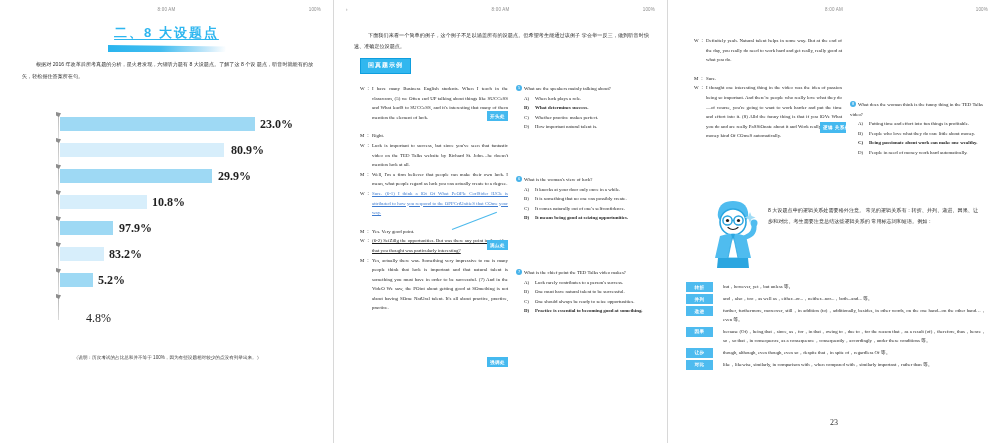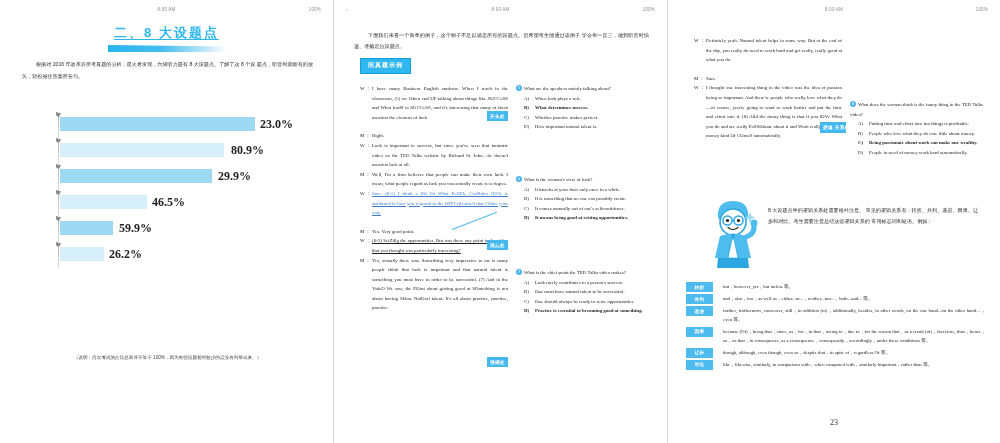--- a/index.html
+++ b/index.html
@@ -238,37 +238,52 @@
           </span>
         <span class="bar dark" style="width:152px"></span>
         <span class="bar-val" style="left:162px">29.9%</span>
       </div>
       <div class="chart-row">
         <span class="pin">
             <span class="stem"></span>
             <span class="head"></span>
           </span>
         <span class="bar light" style="width:87px"></span>
-        <span class="bar-val" style="left:96px">46.5%</span>
+        <span class="bar-val" style="left:96px">10.8%</span>
       </div>
       <div class="chart-row">
         <span class="pin">
             <span class="stem"></span>
             <span class="head"></span>
           </span>
         <span class="bar dark" style="width:53px"></span>
-        <span class="bar-val" style="left:63px">59.9%</span>
+        <span class="bar-val" style="left:63px">97.9%</span>
       </div>
       <div class="chart-row">
         <span class="pin">
             <span class="stem"></span>
             <span class="head"></span>
           </span>
         <span class="bar light" style="width:44px"></span>
-        <span class="bar-val" style="left:53px">26.2%</span>
+        <span class="bar-val" style="left:53px">83.2%</span>
+      </div>
+      <div class="chart-row">
+        <span class="pin">
+            <span class="stem"></span>
+            <span class="head"></span>
+          </span>
+        <span class="bar dark" style="width:33px"></span>
+        <span class="bar-val" style="left:42px">5.2%</span>
+      </div>
+      <div class="chart-row">
+        <span class="pin">
+            <span class="stem"></span>
+            <span class="head"></span>
+          </span>
+        <span class="bar-val plain" style="left:30px; top:17px">4.8%</span>
       </div>
     </div>
 
     <div class="note-cn">（说明：历次考试的占比总和并不等于 100%，因为有些设题相对较少的点没有列举出来。）</div>
   </div>
 
   <div class="page p2">
     <div class="statusbar">
       <span class="sb-left">›</span>
       <span class="sb-clock">8:00 AM</span>

